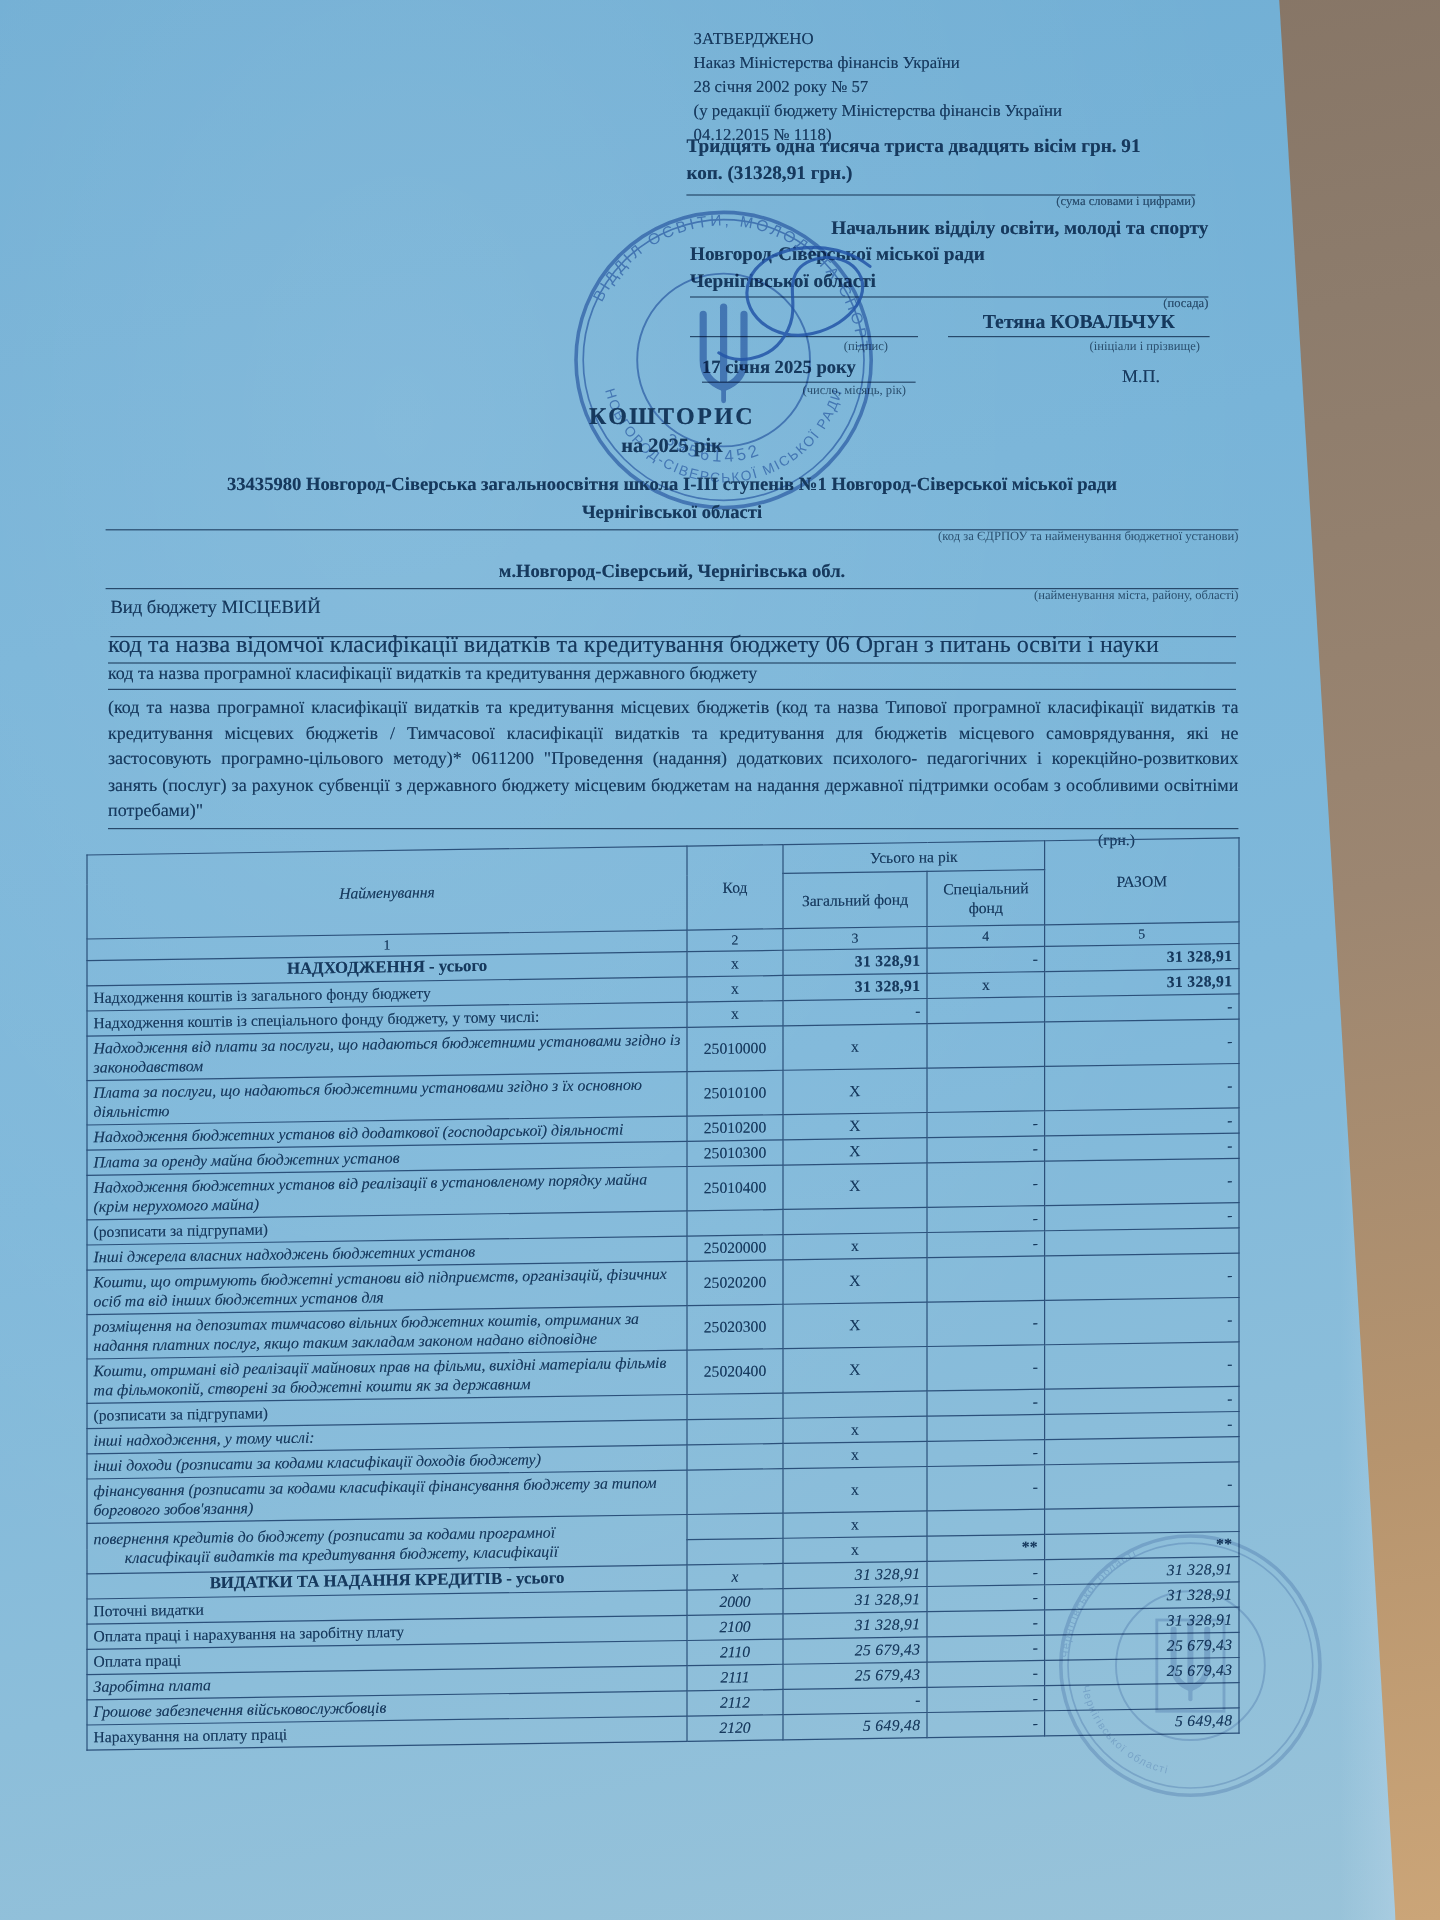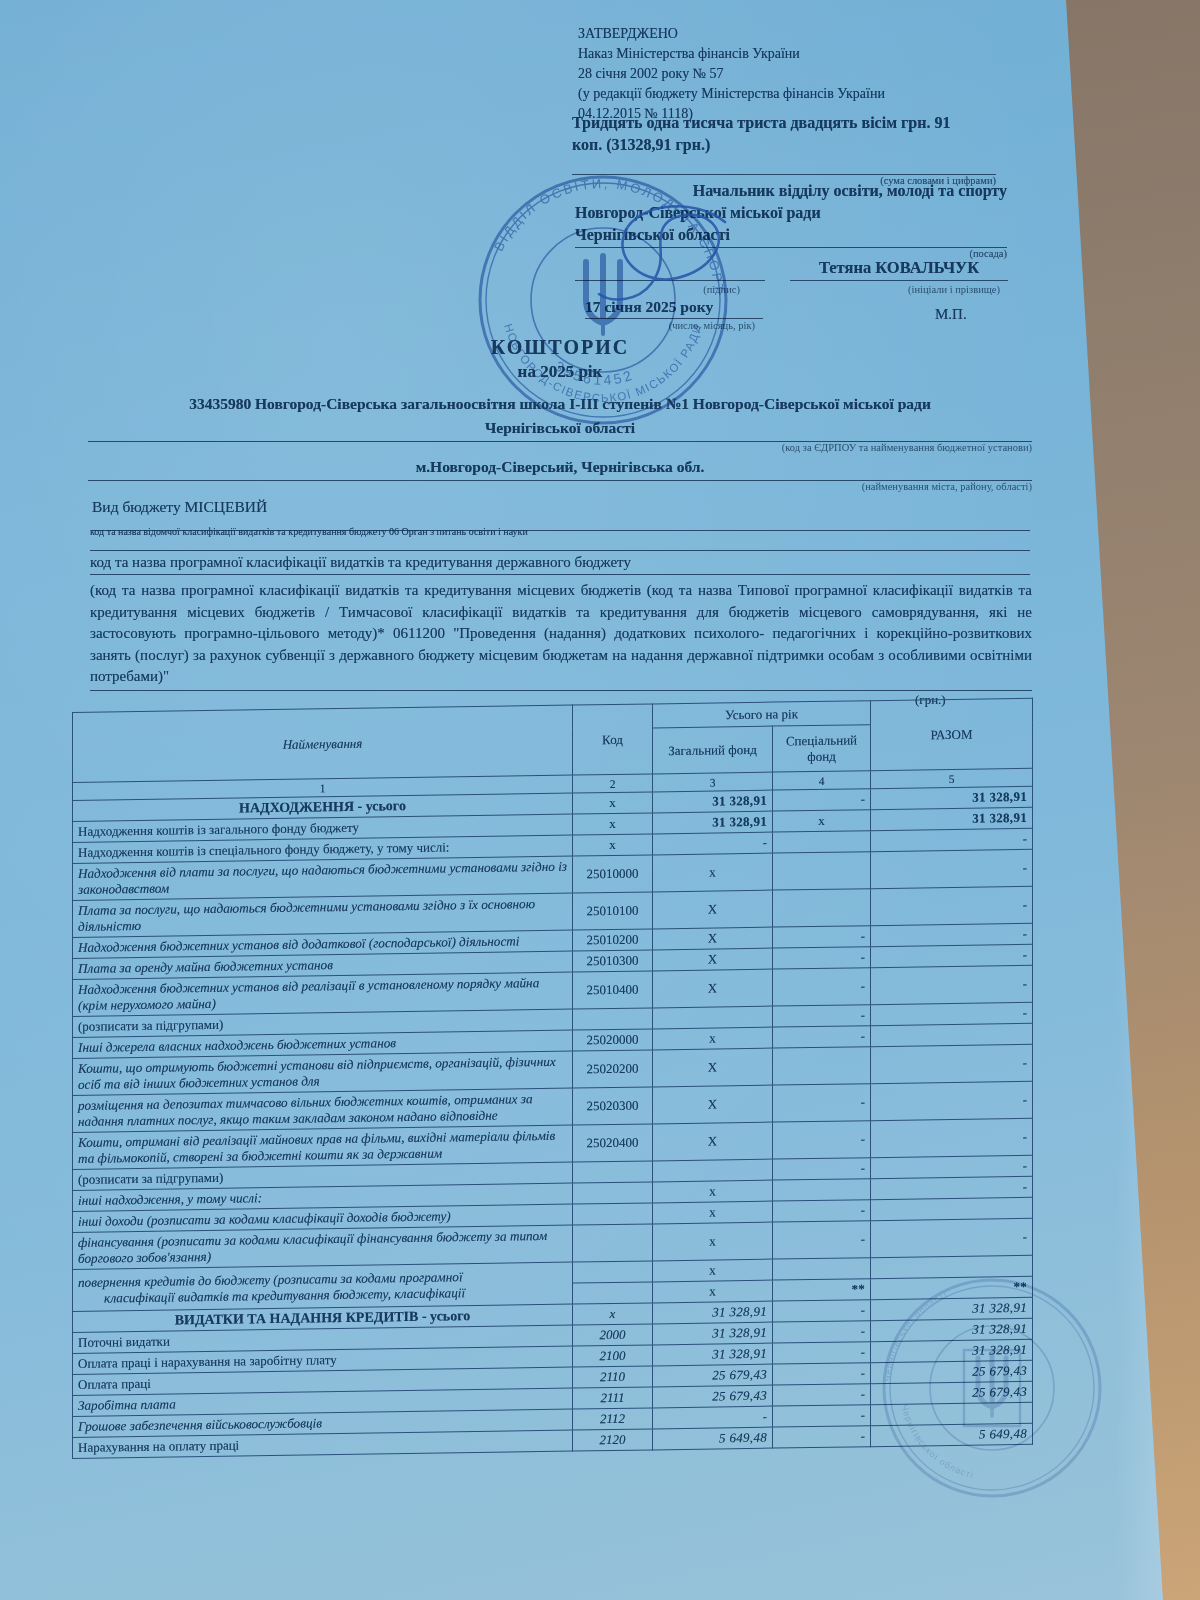--- a/index.html
+++ b/index.html
@@ -52,21 +52,21 @@
   <div class="abs ink small" style="left:578px;top:24px;width:430px;">
     <div>ЗАТВЕРДЖЕНО</div>
     <div>Наказ Міністерства фінансів України</div>
     <div>28 січня 2002 року № 57</div>
     <div>(у редакції бюджету Міністерства фінансів України</div>
     <div>04.12.2015 № 1118)</div>
   </div>
 
   <div class="abs ink" style="left:572px;top:112px;width:424px;">
     <div class="b" style="font-size:16px;line-height:22px;">Тридцять одна тисяча триста двадцять вісім   грн. 91</div>
-    <div class="b rule" style="font-size:16px;line-height:22px;padding-bottom:18px;">коп. (31328,91 грн.)</div>
+    <div class="b rule" style="font-size:16px;line-height:22px;padding-bottom:6px;">коп. (31328,91 грн.)</div>
     <div class="cap">(сума словами і цифрами)</div>
   </div>
 
   <div class="abs ink" style="left:575px;top:180px;width:432px;">
     <div class="b" style="font-size:16px;line-height:22px;text-align:right;">Начальник відділу освіти, молоді та спорту</div>
     <div class="b" style="font-size:16px;line-height:22px;">Новгород-Сіверської міської ради</div>
     <div class="b rule" style="font-size:16px;line-height:22px;padding-bottom:1px;">Чернігівської області</div>
     <div class="cap">(посада)</div>
   </div>
 
@@ -107,26 +107,26 @@
     <path d="M160,22 C128,-4 72,4 60,32 C48,60 80,86 112,78 C146,70 164,42 148,24 C136,10 106,12 98,28 C90,44 104,60 86,84 C74,100 48,104 34,94" fill="none" stroke="#2456a8" stroke-width="2.6" stroke-linecap="round"></path>
   </svg>
 
   <div class="abs ink b" style="left:90px;top:336px;width:940px;text-align:center;font-size:20px;letter-spacing:2px;">КОШТОРИС</div>
   <div class="abs ink b" style="left:90px;top:362px;width:940px;text-align:center;font-size:17px;">на 2025 рік</div>
 
   <div class="abs" style="left:88px;top:392px;width:944px;">
     <div class="ink b" style="text-align:center;font-size:15.5px;line-height:24px;">33435980  Новгород-Сіверська загальноосвітня школа  І-ІІІ ступенів №1 Новгород-Сіверської міської ради</div>
     <div class="ink b rule" style="text-align:center;font-size:15.5px;line-height:24px;padding-bottom:1px;">Чернігівської області</div>
     <div class="cap">(код за ЄДРПОУ та найменування  бюджетної установи)</div>
-    <div class="ink b rule" style="text-align:center;font-size:15.5px;line-height:24px;margin-top:2px;padding-bottom:1px;">м.Новгород-Сіверсьий, Чернігівська обл.</div>
+    <div class="ink b rule" style="text-align:center;font-size:15.5px;line-height:24px;margin-top:12px;padding-bottom:1px;">м.Новгород-Сіверсьий, Чернігівська обл.</div>
     <div class="cap">(найменування міста, району, області)</div>
   </div>
 
   <div class="abs ink rule" style="left:92px;top:498px;width:938px;font-size:15.5px;padding-bottom:14px;">Вид бюджету  МІСЦЕВИЙ</div>
-  <div class="abs ink rule" style="left:90px;top:526px;width:940px;font-size:10px;padding-bottom:13px;">код та назва відомчої класифікації видатків та кредитування бюджету  06  Орган з питань освіти і науки</div>
+  <div class="abs ink rule" style="left:90px;top:526px;width:940px;font-size:20px;padding-bottom:3px;">код та назва відомчої класифікації видатків та кредитування бюджету  06  Орган з питань освіти і науки</div>
   <div class="abs ink rule" style="left:90px;top:554px;width:940px;font-size:15px;padding-bottom:3px;">код та назва програмної класифікації видатків та кредитування державного бюджету</div>
   <div class="abs ink rule" style="left:90px;top:580px;width:942px;font-size:15px;line-height:21.5px;padding-bottom:2px;text-align:justify;">(код та назва програмної класифікації видатків та кредитування місцевих бюджетів (код та назва Типової програмної класифікації видатків та кредитування місцевих бюджетів / Тимчасової класифікації видатків та кредитування для бюджетів місцевого самоврядування, які не застосовують програмно-цільового методу)*    0611200  "Проведення (надання) додаткових психолого- педагогічних і корекційно-розвиткових занять (послуг) за рахунок субвенції з державного бюджету місцевим бюджетам на надання державної підтримки особам з особливими освітніми потребами)"</div>
 
   <div class="abs ink" style="left:915px;top:692px;font-size:13px;">(грн.)</div>
 
   <div class="abs" style="left:72px;top:712px;transform:skewY(-0.85deg);transform-origin:0 0;">
     <table class="budget">
       <colgroup>
         <col style="width:500px">
           <col style="width:80px">

